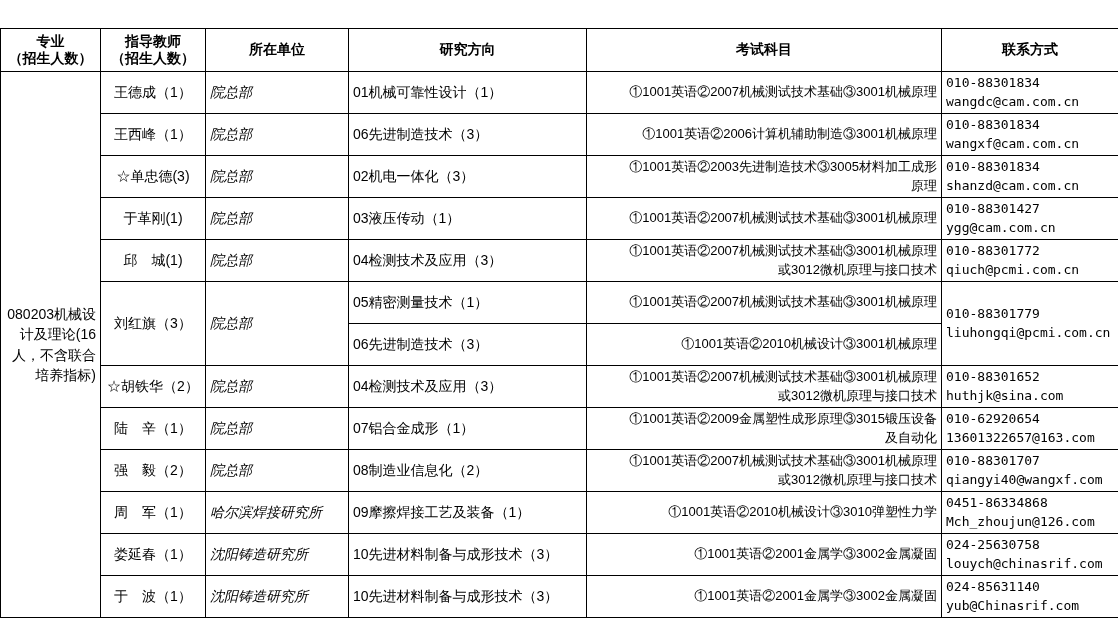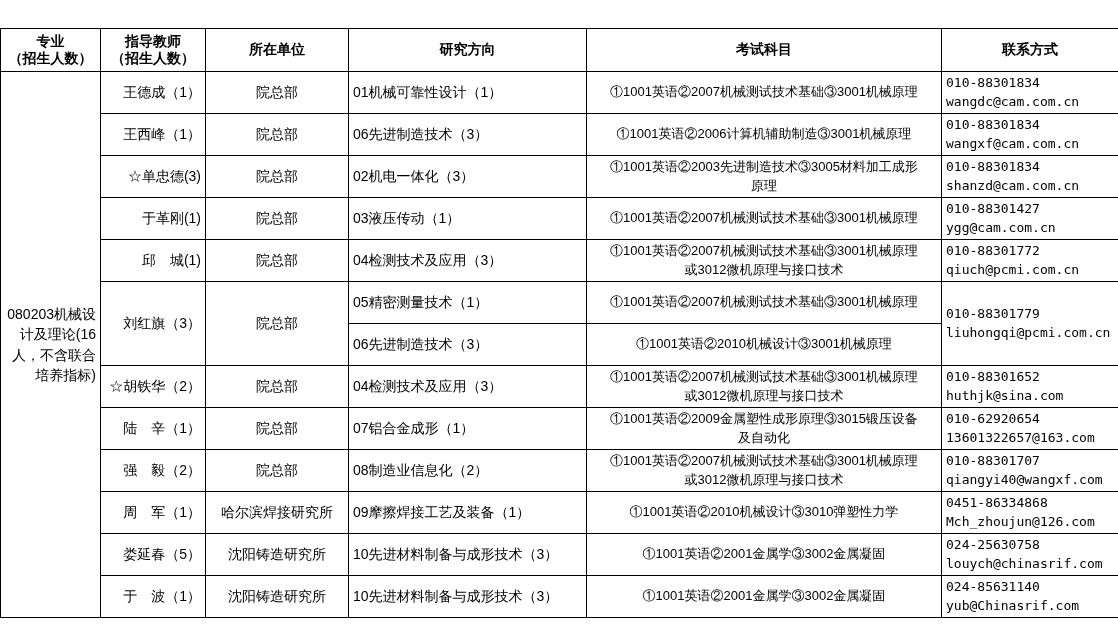--- a/index.html
+++ b/index.html
@@ -27,25 +27,25 @@
     padding:1px 4px;
     font-weight:normal;
     overflow:hidden;
   }
   tr.hdr { height:43px; }
   tr.hdr th { font-weight:bold; font-size:14px; text-align:center; line-height:1.25; }
   tr.data { height:42px; }
   td.major {
     text-align:right; font-size:14px; line-height:1.45; padding:1px 2px;
   }
-  td.advisor { text-align:right; font-size:14px; }
-  td.unit { text-align:center; font-size:14px; }
+  td.advisor { text-align:center; font-size:14px; }
+  td.unit { text-align:left; font-size:14px;font-style:italic; }
   td.direction { text-align:left; font-size:14px; }
   td.subjects {
-    text-align:center; font-size:13px; line-height:1.4; white-space:pre-line;
+    text-align:right; font-size:13px; line-height:1.4; white-space:pre-line;
   }
   td.contact {
     text-align:left; font-size:13px; line-height:1.45;
     font-family:"DejaVu Sans Mono", monospace;
     white-space:nowrap;
   }
 </style>
 </head>
 <body>
 
@@ -192,21 +192,21 @@
       <td class="unit">哈尔滨焊接研究所</td>
       <td class="direction">09摩擦焊接工艺及装备（1）</td>
       <td class="subjects">①1001英语②2010机械设计③3010弹塑性力学</td>
       <td class="contact">
         <div>0451-86334868</div>
         <div>Mch_zhoujun@126.com</div>
       </td>
     </tr>
 
     <tr class="data">
-      <td class="advisor">娄延春（5）</td>
+      <td class="advisor">娄延春（1）</td>
       <td class="unit">沈阳铸造研究所</td>
       <td class="direction">10先进材料制备与成形技术（3）</td>
       <td class="subjects">①1001英语②2001金属学③3002金属凝固</td>
       <td class="contact">
         <div>024-25630758</div>
         <div>louych@chinasrif.com</div>
       </td>
     </tr>
 
     <tr class="data">

